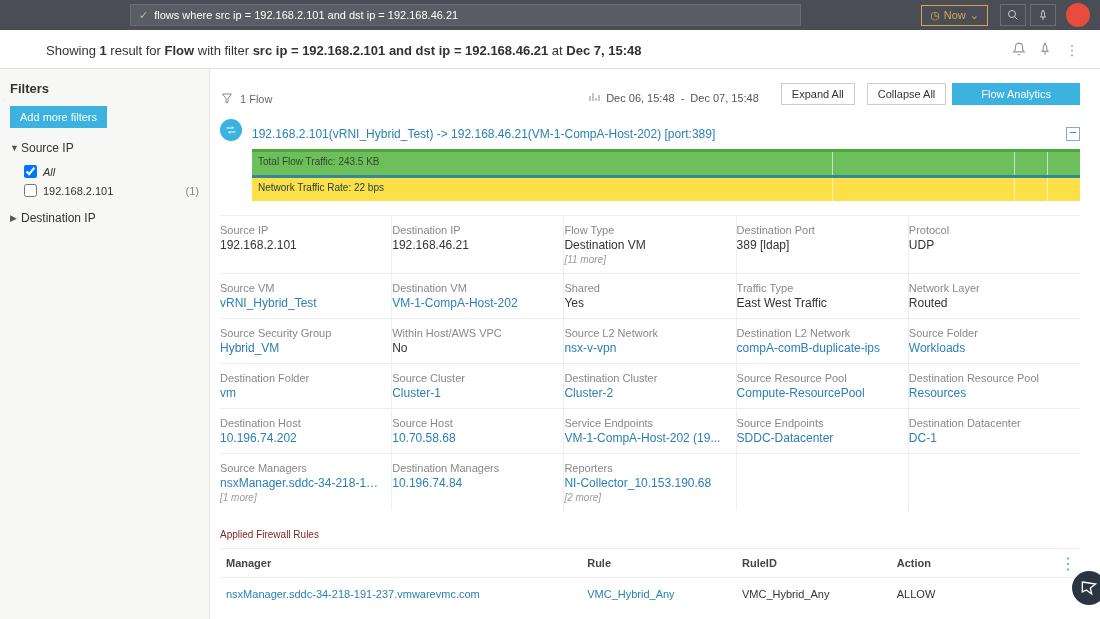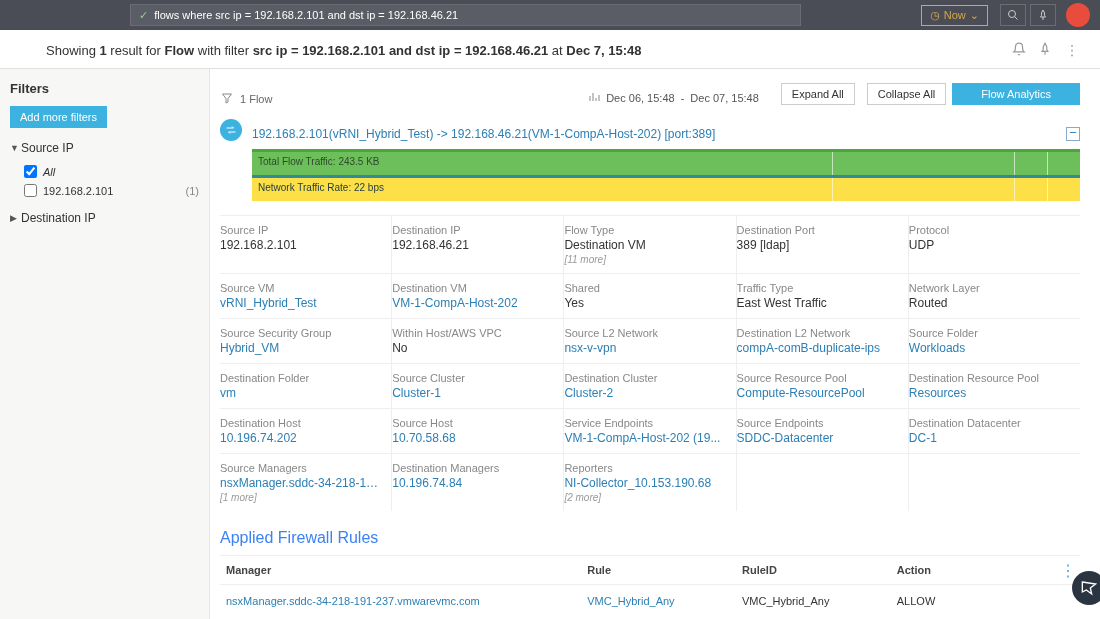--- a/index.html
+++ b/index.html
@@ -60,21 +60,21 @@
   .prop-grid { }
   .prop-row { display: flex; border-top: 1px solid #eee; }
   .prop-row:first-child { border-top: 1px solid #eee; }
   .prop-cell { flex: 1; padding: 8px 10px 8px 0; border-right: 1px solid #eee; min-width:0; }
   .prop-row .prop-cell:last-child { border-right: none; }
   .prop-cell .k { font-size: 11px; color: #888; margin-bottom: 2px; white-space:nowrap; overflow:hidden; text-overflow:ellipsis;}
   .prop-cell .v { font-size: 12px; color: #333; white-space:nowrap; overflow:hidden; text-overflow:ellipsis;}
   .prop-cell .v.link { color: #2b7fb5; }
   .prop-cell .more { font-size: 10px; font-style: italic; color: #999; margin-top: 2px; }
   
-  .section-hd { font-size: 16px; color: #3b82f6; margin: 18px 0 8px 0; }
+  .section-hd { font-size: 10px; color: #7f1d1d; margin: 18px 0 8px 0; }
   
   .fw-table { width: 100%; border-collapse: collapse; border-top: 1px solid #eee; }
   .fw-table th { text-align: left; font-size: 11px; color: #444; font-weight: bold; padding: 8px 6px; border-bottom: 1px solid #eee; }
   .fw-table td { font-size: 11px; padding: 10px 6px; }
   .fw-table td .link { color: #2b7fb5; }
   .fw-head-row { position: relative; }
   .fw-more-icon { position:absolute; right:4px; top:6px; color:#3bb2e0; font-size:16px; }
   
   .bubble { position: fixed; right: -6px; bottom: 14px; width: 34px; height: 34px; border-radius: 50%; background: #2b3542; color: #fff; display:flex; align-items:center; justify-content:center; font-size:16px;}
 </style>

